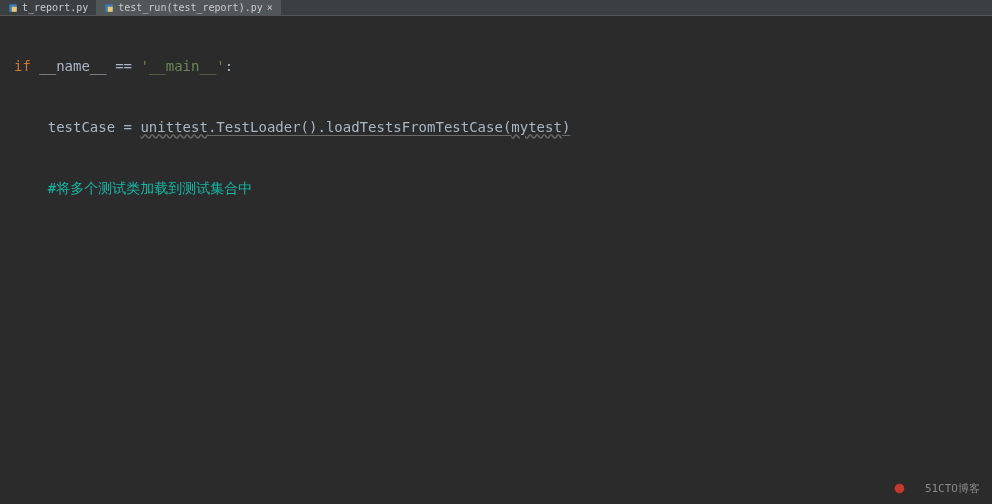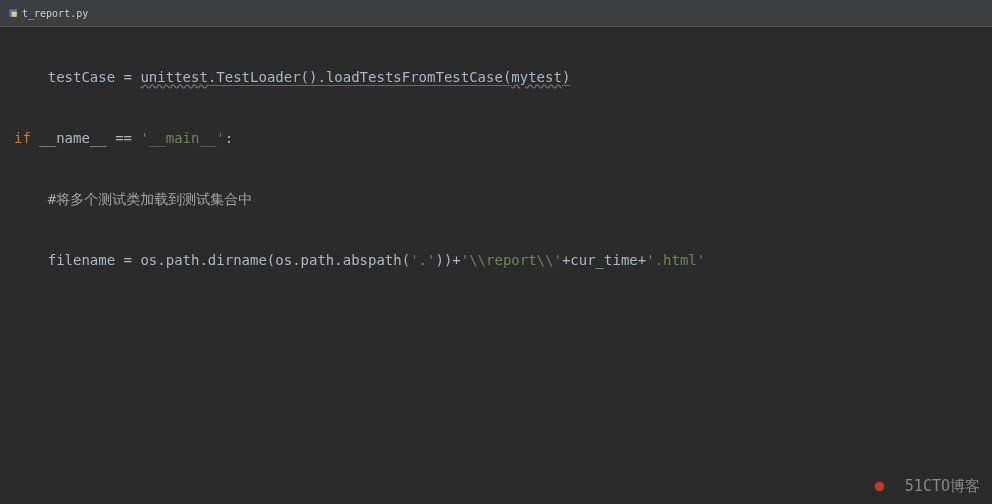--- a/index.html
+++ b/index.html
@@ -7,21 +7,21 @@
     background: #2b2b2b;
     font-family: "Consolas", "Monaco", monospace;
     font-size: 14px;
     color: #a9b7c6;
     width: 992px;
     height: 504px;
     overflow: hidden;
   }
   .tab-bar {
     background: #3c3f41;
-    height: 27px;
+    height: 16px;
     display: flex;
     align-items: center;
     font-size: 10px;
     color: #bbb;
     border-bottom: 1px solid #555;
   }
   .tab {
     padding: 0 8px;
     color: #ccc;
     display: flex;
@@ -32,26 +32,26 @@
   .tab.active { background: #515658; }
   .tab svg { width: 10px; height: 10px; }
   .editor {
     padding: 4px 0 0 14px;
     line-height: 30.5px;
     white-space: pre;
   }
   .kw { color: #cc7832; }
   .id { color: #a9b7c6; }
   .str { color: #6a8759; }
-  .commentred { color: #a3a3a3; }
+  .commentred { color: #14b8a6; }
   .watermark {
     position: absolute;
     bottom: 8px;
     right: 12px;
-    font-size: 15px;
+    font-size: 11px;
     color: #888;
     display: flex;
     align-items: center;
     gap: 20px;
     text-align: center;
   }
   .underline { text-decoration: underline; text-decoration-color: #6a6a6a; text-underline-offset: 3px; }
   .spellsquiggle {
     text-decoration: underline wavy #6a6a6a;
     text-underline-offset: 2px;
@@ -61,27 +61,34 @@
 <body>
 
 <div class="tab-bar">
   <div class="tab">
     <svg viewBox="0 0 16 16">
         <rect x="2" y="2" width="12" height="12" fill="#3c7ab5"></rect>
         <rect x="6" y="6" width="8" height="8" fill="#f0c76e"></rect>
       </svg>
     <span>t_report.py</span>
   </div>
+  <div class="tab active">
+    <svg viewBox="0 0 16 16">
+        <rect x="2" y="2" width="12" height="12" fill="#3c7ab5"></rect>
+        <rect x="6" y="6" width="8" height="8" fill="#f0c76e"></rect>
+      </svg>
+    <span>test_run(test_report).py</span>
+    <span>×</span>
+  </div>
 </div>
 
 <div class="editor">
+<div><span class="kw">if </span><span class="id">__name__</span><span> == </span><span class="str">'__main__'</span><span>:</span></div>
 <div><span>    testCase = </span><span class="spellsquiggle">unittest</span><span class="underline">.TestLoader().loadTestsFromTestCase(</span><span class="spellsquiggle">mytest</span><span class="underline">)</span></div>
-<div><span class="kw">if </span><span class="id">__name__</span><span> == </span><span class="str">'__main__'</span><span>:</span></div>
 <div class="commentred">    #将多个测试类加载到测试集合中</div>
-<div><span>    filename = os.path.dirname(os.path.abspath(</span><span class="str">'.'</span><span>))+</span><span class="str">'\\report\\'</span><span>+cur_time+</span><span class="str">'.html'</span></div>
 
 
 
 
 
 
 
 
 
 </div>

